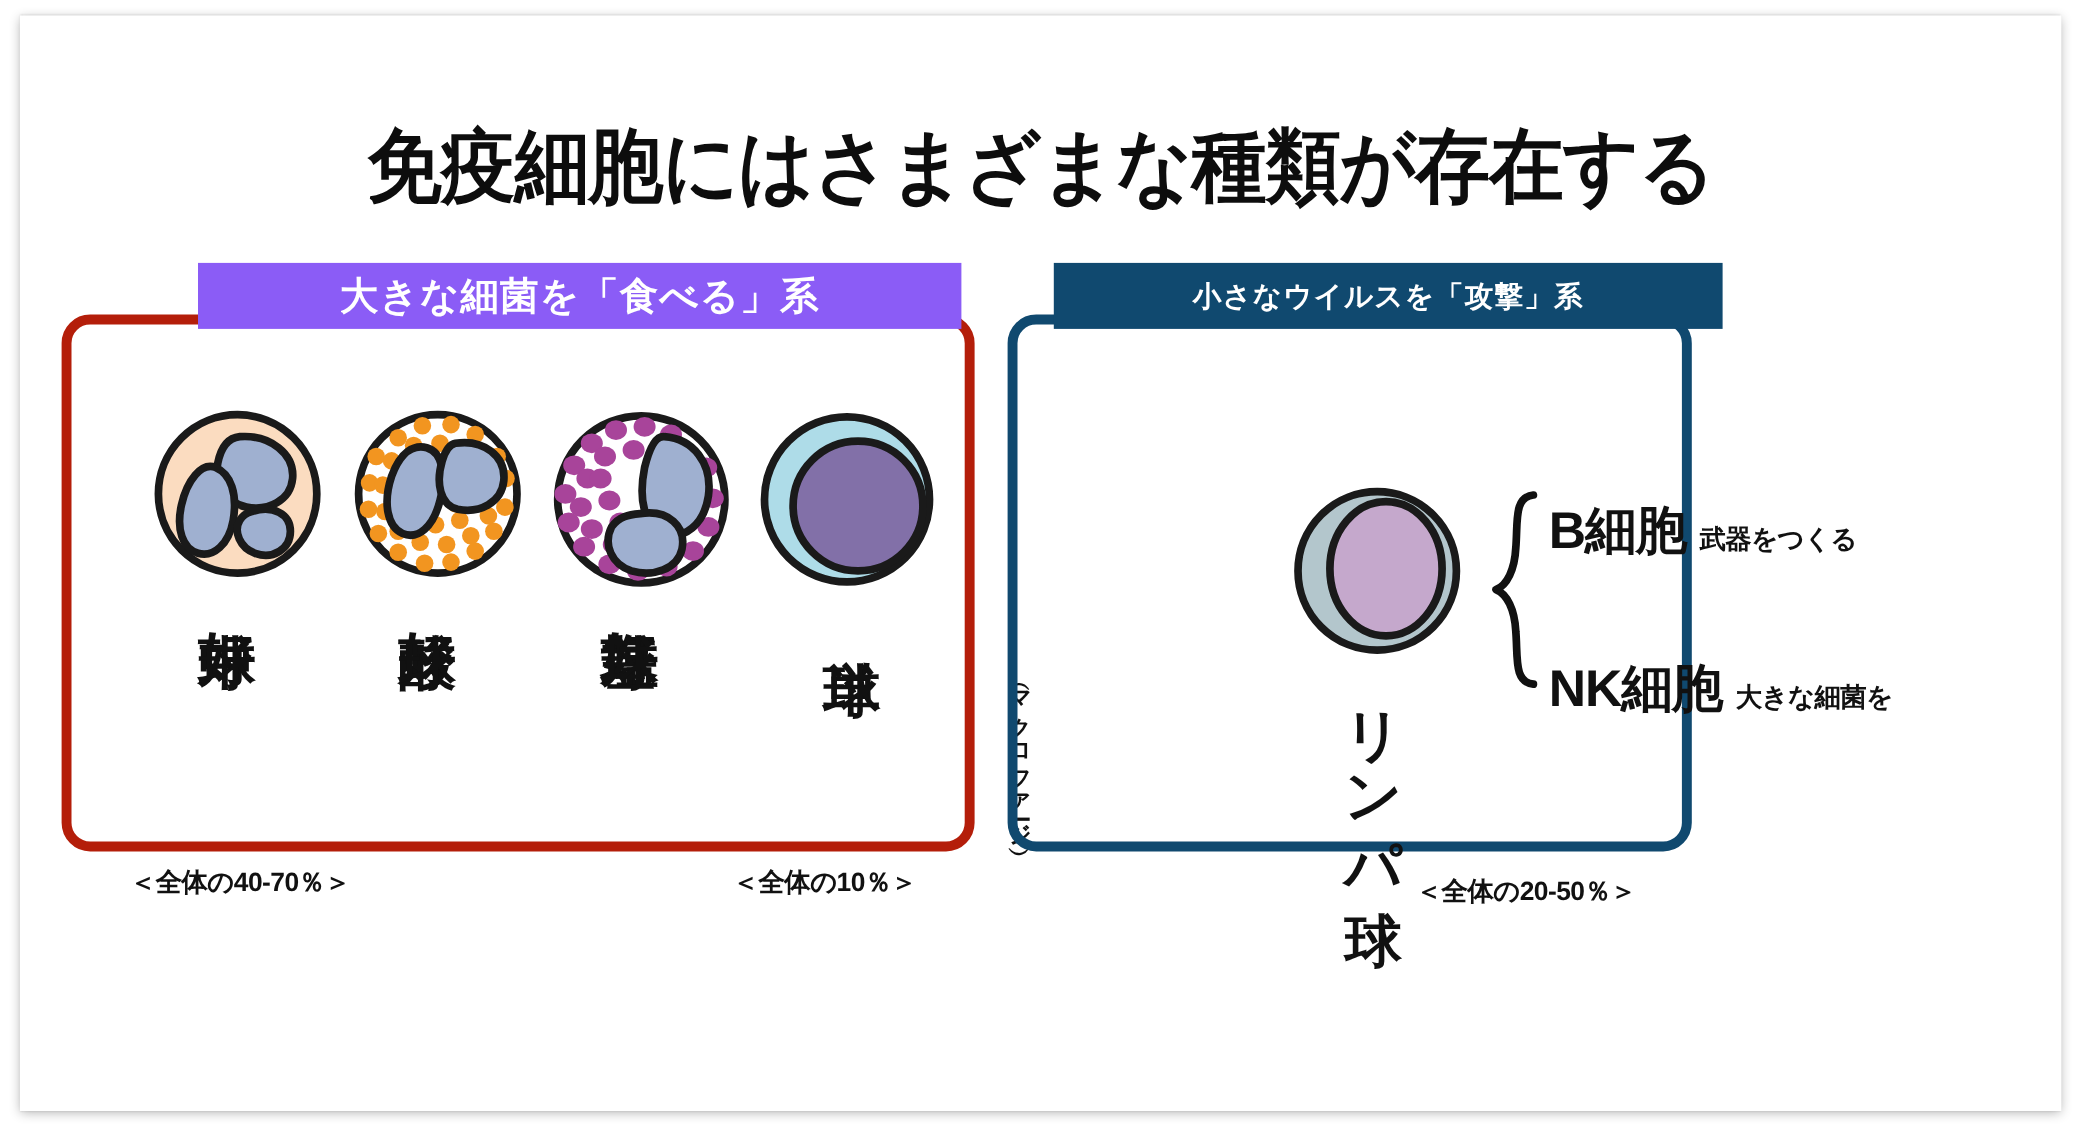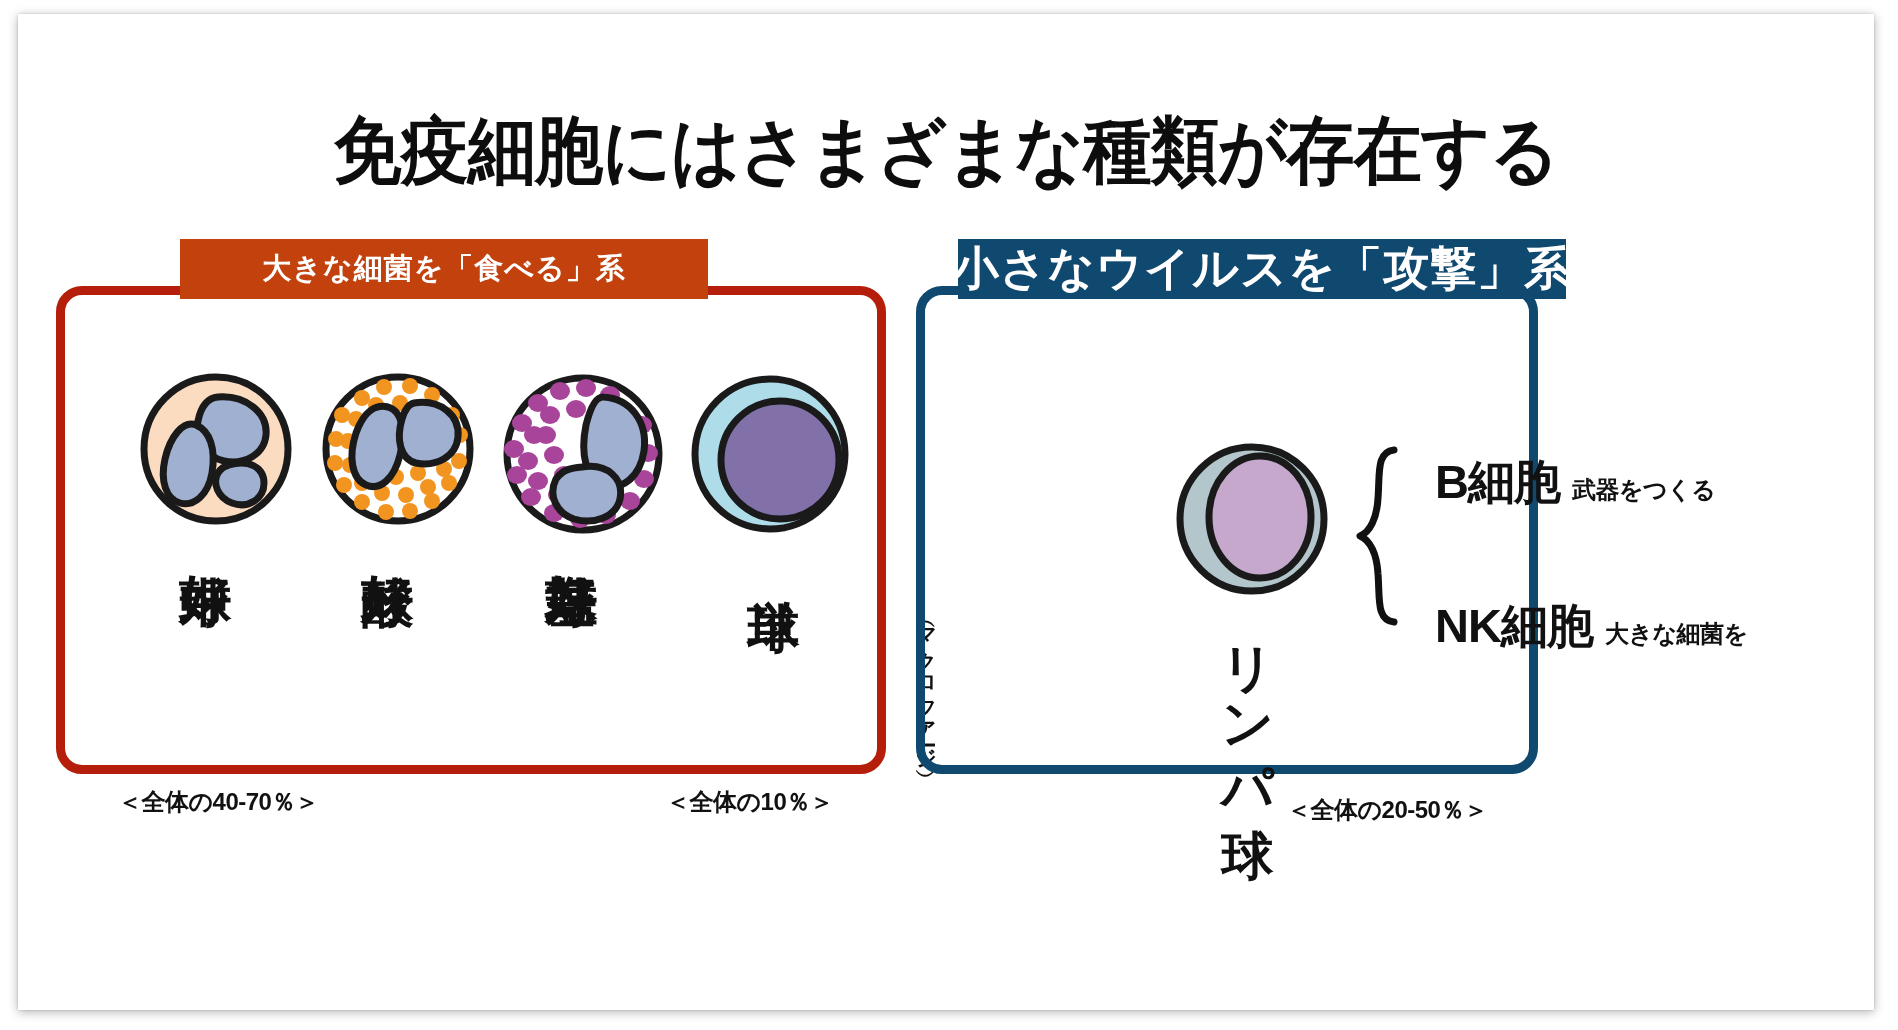--- a/index.html
+++ b/index.html
@@ -31,26 +31,26 @@
   .panel{position:absolute;border-style:solid;border-radius:26px;background:transparent;}
   .panel-left{left:38px;top:272px;width:812px;height:470px;border-width:9px;border-color:#B41E0A;}
   .panel-right{left:898px;top:272px;width:604px;height:470px;border-width:9px;border-color:#10496F;}
 
   .banner{
     position:absolute;
     display:flex;align-items:center;justify-content:center;
     color:#ffffff;font-weight:bold;white-space:nowrap;
   }
   .banner-left{
-    left:162px;top:225px;width:528px;height:60px;
-    background:#c2410c;font-size:29px;letter-spacing:1px;
+    left:162px;top:225px;width:694px;height:60px;
+    background:#8b5cf6;font-size:35px;letter-spacing:1px;
   }
   .banner-right{
     left:940px;top:225px;width:608px;height:60px;
-    background:#10496F;font-size:46px;letter-spacing:1px;
+    background:#10496F;font-size:26px;letter-spacing:1px;
   }
   .cell-art{position:absolute;}
 
   .vlabel{
     position:absolute;
     writing-mode:vertical-rl;
     text-orientation:upright;
     font-weight:bold;
     color:#111;
     line-height:1.0;
@@ -59,21 +59,21 @@
   }
   .vlabel-main{font-size:52px;}
   .vlabel-ruby{font-size:21px;font-weight:bold;}
 
   .pct{
     position:absolute;
     font-size:24px;font-weight:bold;color:#111;
     white-space:nowrap;letter-spacing:-0.5px;
   }
   .lrow{position:absolute;display:flex;align-items:baseline;white-space:nowrap;}
-  .lrow-main{font-size:47px;font-weight:bold;color:#111;letter-spacing:-1px;margin-left:27px;}
+  .lrow-main{font-size:47px;font-weight:bold;color:#111;letter-spacing:-1px;}
   .lrow-sub{font-size:24px;font-weight:bold;color:#111;margin-left:12px;letter-spacing:-0.5px;}
 </style>
 </head>
 <body>
 
 <div id="canvas">
 
   <div class="title">免疫細胞にはさまざまな種類が存在する</div>
 
   <div class="panel panel-left"></div>

